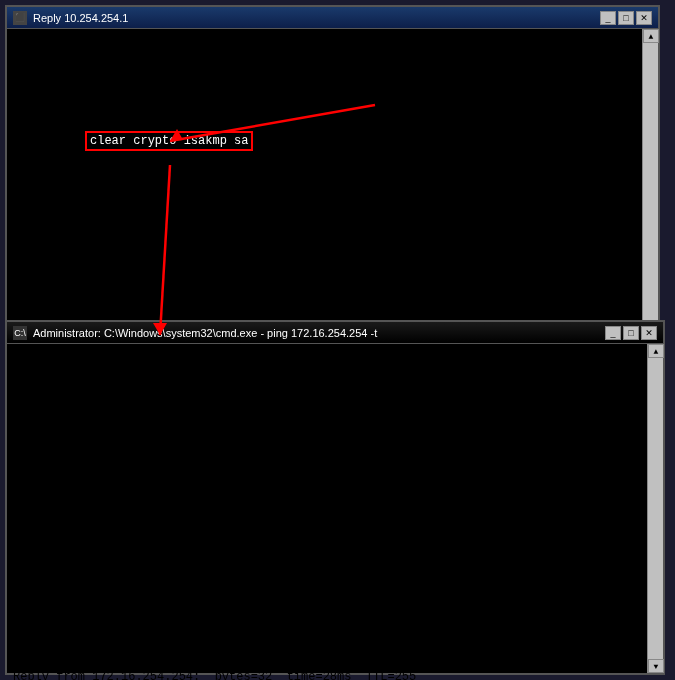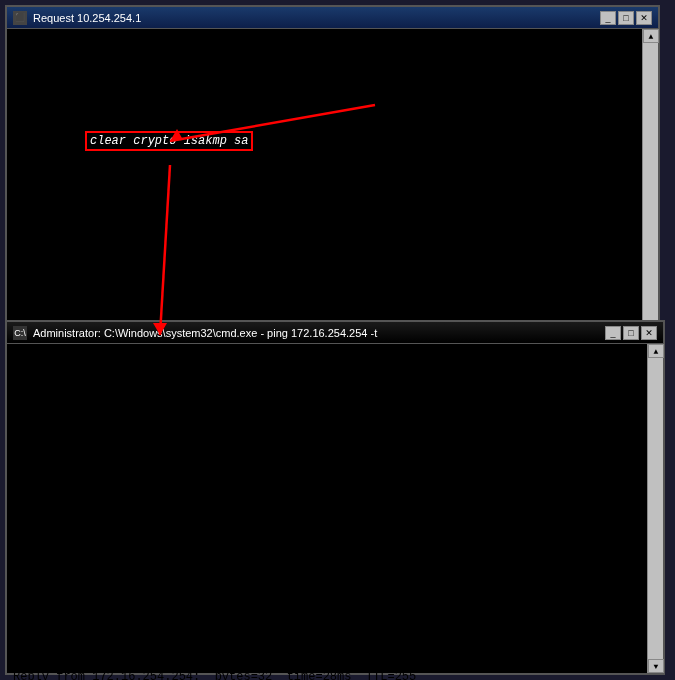--- a/index.html
+++ b/index.html
@@ -137,21 +137,20 @@
     
     .annotation-arrow {
       position: absolute;
       pointer-events: none;
       z-index: 100;
     }
 
     .telnet-content {
       padding: 4px 6px;
       padding-right: 20px;
-      font-style: italic;
     }
 
     .cmd-content {
       padding: 4px 6px;
       padding-right: 20px;
     }
 
     .line { display: block; white-space: pre; }
 
     
@@ -163,21 +162,21 @@
       color: #fff;
     }
   </style>
 </head>
 <body>
 
 <div class="window telnet-window">
   <div class="window-titlebar">
     <div class="title-left">
       <div class="title-icon">⬛</div>
-      <span>Request 10.254.254.1</span>
+      <span>Reply 10.254.254.1</span>
     </div>
     <div class="window-controls">
       <div class="win-btn">_</div>
       <div class="win-btn">□</div>
       <div class="win-btn close">✕</div>
     </div>
   </div>
 
   <div class="scrollbar-track">
     <div class="scrollbar-arrow">▲</div>

